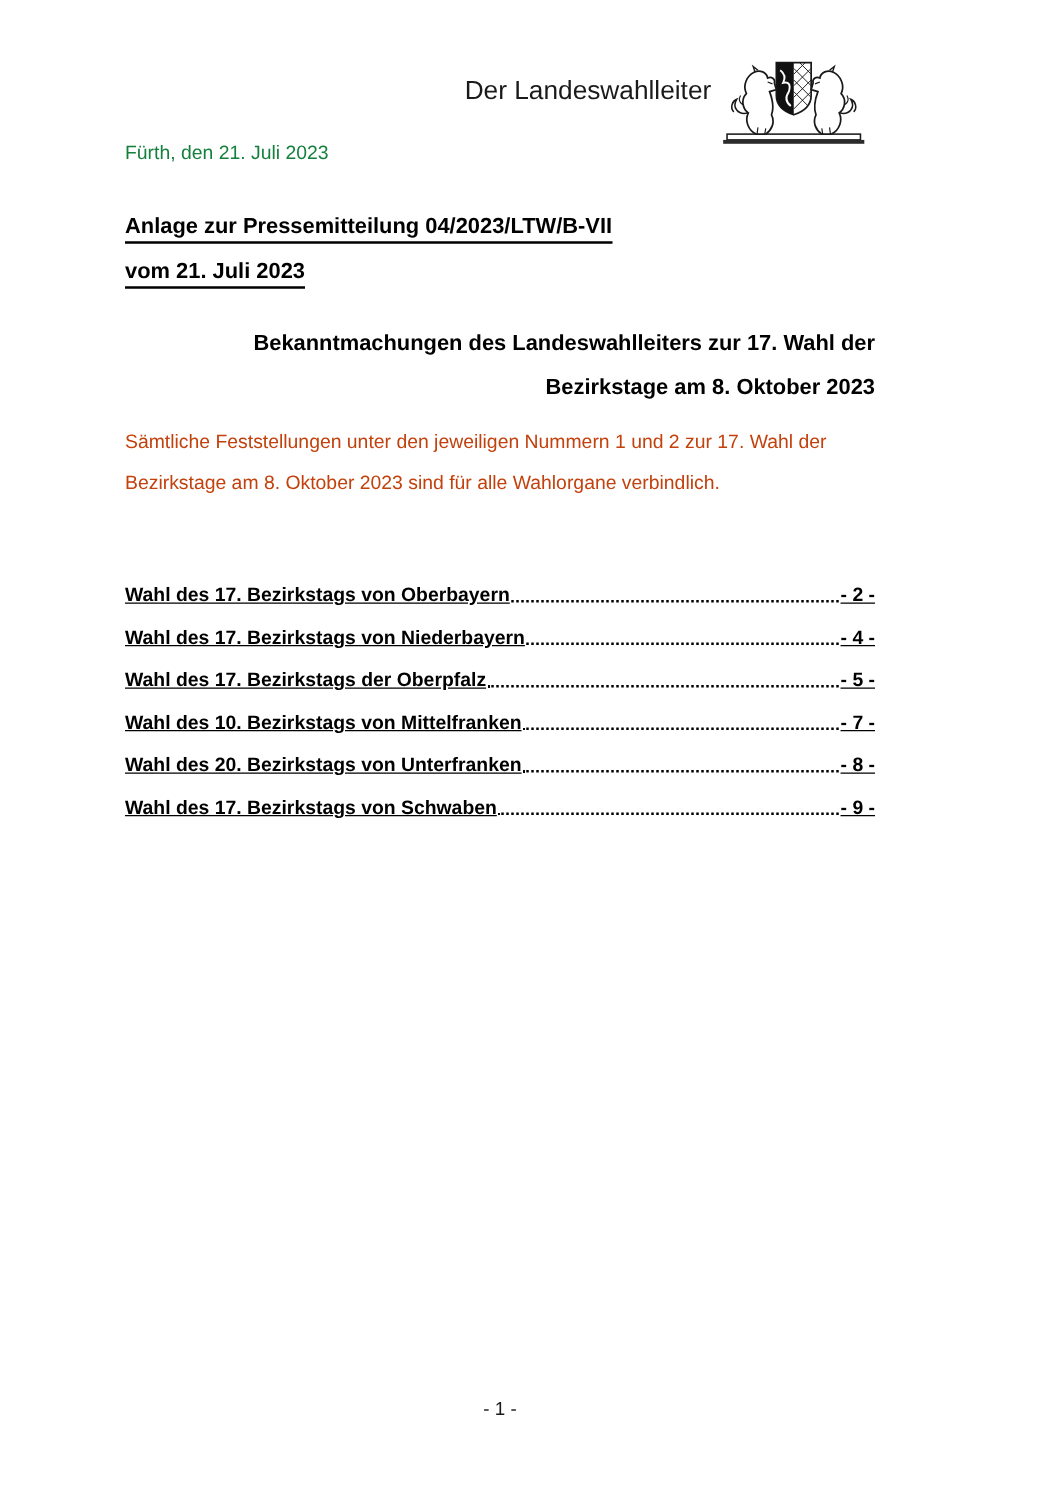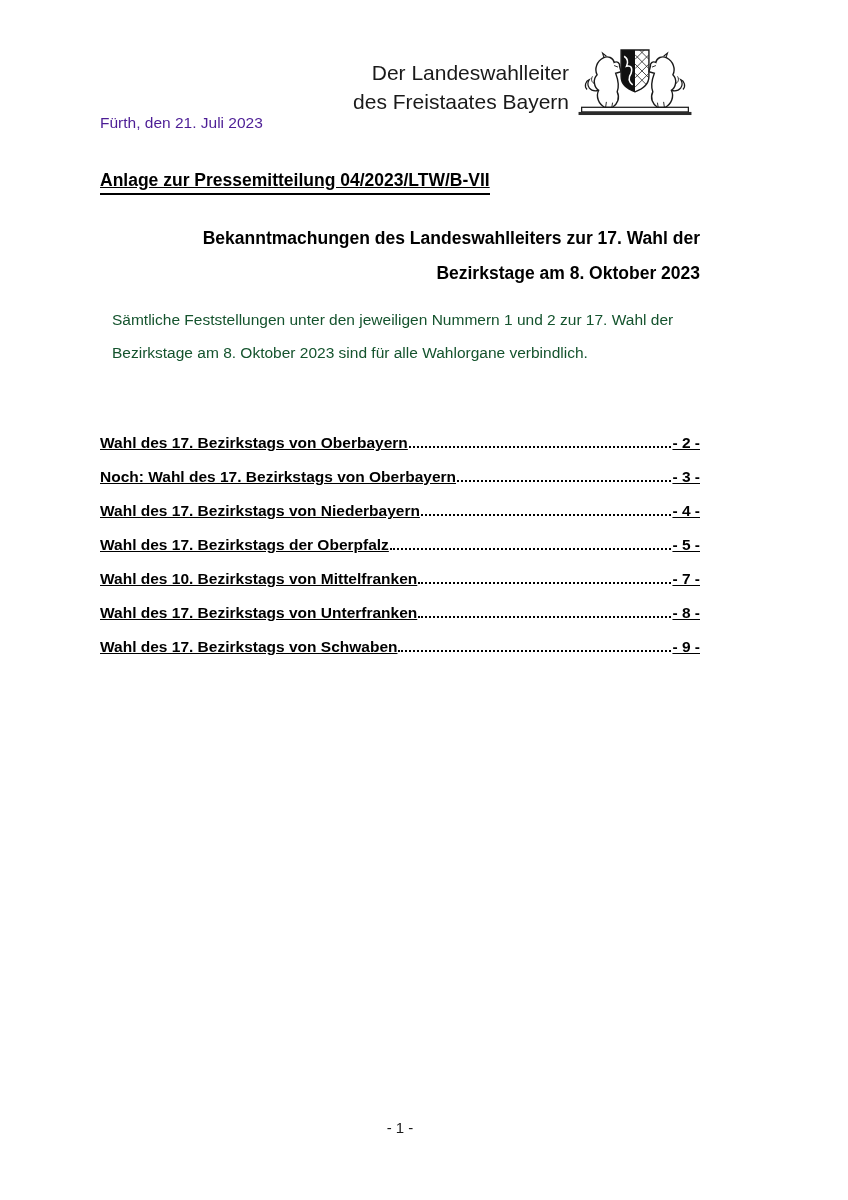--- a/index.html
+++ b/index.html
@@ -29,55 +29,55 @@
     top: 42px;
     right: 76px;
     width: 116px;
     height: 78px;
   }
   .dateline {
     position: absolute;
     top: 114px;
     left: 100px;
     font-size: 15.5px;
-    color: #4c1d95;
+    color: #15803d;
   }
 
   
   .content {
     position: absolute;
     left: 100px;
     top: 170px;
     width: 600px;
   }
   .doc-title { margin: 0 0 26px 0; font-size: 17.5px; font-weight: bold; }
   .doc-title .t-line {
     display: inline-block;
     border-bottom: 2px solid #000;
     padding-bottom: 2px;
-    text-decoration: underline;
+    margin-bottom: 11px;
   }
   .doc-title .t-line2 { display: block; }
   .doc-title .t-line2 span {
     display: inline-block;
     border-bottom: 2px solid #000;
     padding-bottom: 2px;
   }
   .doc-subtitle {
     margin: 0 0 10px 0;
     font-size: 17.5px;
     font-weight: bold;
     line-height: 35px;
     text-align: right;
   }
   .doc-intro {
-    margin: 12px;
+    margin: 0;
     font-size: 15.5px;
     line-height: 33px;
-    color: #14532d;
+    color: #c2410c;
   }
 
   
   .toc { margin-top: 49px; text-decoration: underline; }
   .toc-row {
     display: flex;
     align-items: flex-end;
     height: 34px;
     font-size: 15.5px;
     font-weight: bold;
@@ -102,21 +102,20 @@
     color: #1a1a1a;
   }
 </style>
 </head>
 <body>
 
 <div class="page">
 
   <div class="office-block">
     <div>Der Landeswahlleiter</div>
-    <div>des Freistaates Bayern</div>
   </div>
 
   <svg class="coat-of-arms" viewBox="0 0 150 100" xmlns="http://www.w3.org/2000/svg">
     <defs>
       <clipPath id="shieldClip">
         <path d="M57,10 L93,10 L93,44 Q93,58 75,64 Q57,58 57,44 Z"></path>
       </clipPath>
       <g id="lion">
 
         <path d="M28,62 C17,65 11,56 16,48 C11,50 9,57 13,61" fill="none" stroke="#1a1a1a" stroke-width="1.6"></path>
@@ -147,54 +146,50 @@
     <use href="#lion"></use>
     <use href="#lion" transform="translate(150,0) scale(-1,1)"></use>
   </svg>
 
   <div class="dateline">Fürth, den 21. Juli 2023</div>
 
   <div class="content">
 
     <h1 class="doc-title">
       <span class="t-line">Anlage zur Pressemitteilung 04/2023/LTW/B-VII</span>
+      <span class="t-line2"><span>vom 21. Juli 2023</span></span>
     </h1>
 
     <h2 class="doc-subtitle">Bekanntmachungen des Landeswahlleiters zur 17. Wahl der Bezirkstage am 8. Oktober 2023</h2>
 
     <p class="doc-intro">Sämtliche Feststellungen unter den jeweiligen Nummern 1 und 2 zur 17. Wahl der Bezirkstage am 8. Oktober 2023 sind für alle Wahlorgane verbindlich.</p>
 
     <div class="toc">
       <div class="toc-row">
         <span class="toc-label">Wahl des 17. Bezirkstags von Oberbayern</span>
         <span class="toc-dots"></span>
         <span class="toc-page">- 2 -</span>
       </div>
       <div class="toc-row">
-        <span class="toc-label">Noch: Wahl des 17. Bezirkstags von Oberbayern</span>
-        <span class="toc-dots"></span>
-        <span class="toc-page">- 3 -</span>
-      </div>
-      <div class="toc-row">
         <span class="toc-label">Wahl des 17. Bezirkstags von Niederbayern</span>
         <span class="toc-dots"></span>
         <span class="toc-page">- 4 -</span>
       </div>
       <div class="toc-row">
         <span class="toc-label">Wahl des 17. Bezirkstags der Oberpfalz</span>
         <span class="toc-dots"></span>
         <span class="toc-page">- 5 -</span>
       </div>
       <div class="toc-row">
         <span class="toc-label">Wahl des 10. Bezirkstags von Mittelfranken</span>
         <span class="toc-dots"></span>
         <span class="toc-page">- 7 -</span>
       </div>
       <div class="toc-row">
-        <span class="toc-label">Wahl des 17. Bezirkstags von Unterfranken</span>
+        <span class="toc-label">Wahl des 20. Bezirkstags von Unterfranken</span>
         <span class="toc-dots"></span>
         <span class="toc-page">- 8 -</span>
       </div>
       <div class="toc-row">
         <span class="toc-label">Wahl des 17. Bezirkstags von Schwaben</span>
         <span class="toc-dots"></span>
         <span class="toc-page">- 9 -</span>
       </div>
     </div>
 

